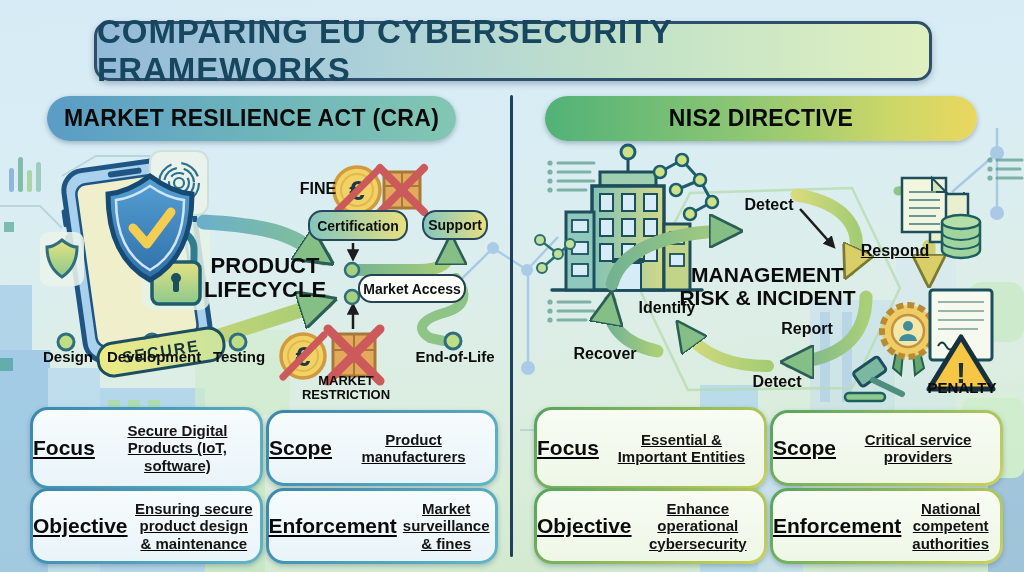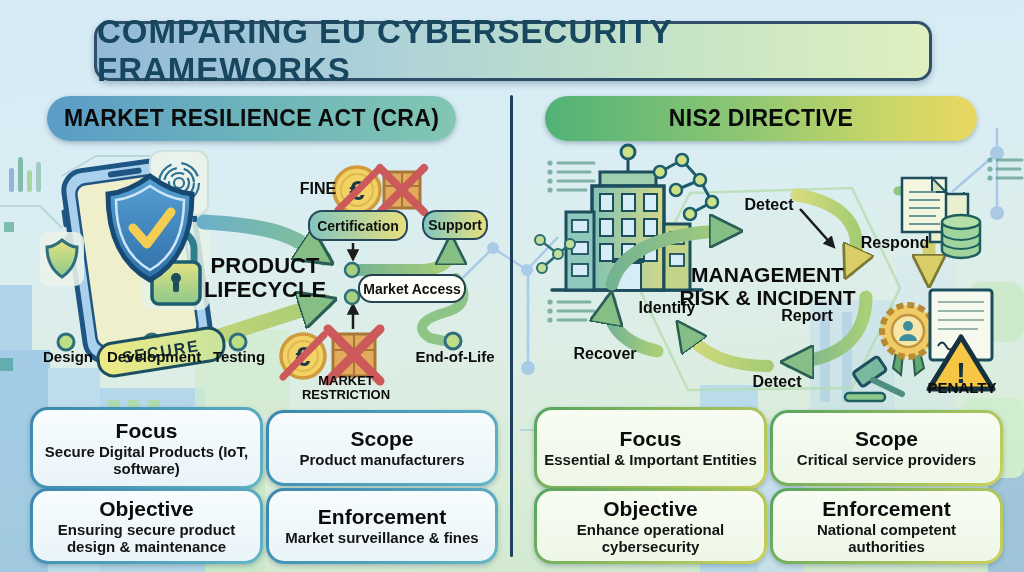--- a/index.html
+++ b/index.html
@@ -21,22 +21,22 @@
   .lbl{position:absolute;font-weight:700;color:#0c0c0c;text-align:center;line-height:1.08;}
   .mini-pill{position:absolute;display:flex;align-items:center;justify-content:center;
       border:2px solid #27475a;border-radius:14px;font-weight:700;font-size:14px;color:#101010;}
   .grad-pill{background:linear-gradient(90deg,#83c6be,#e7e07f);}
   .white-pill{background:#fdfffb;border-color:#24424f;}
   .secure-pill{position:absolute;left:96px;top:334px;width:124px;height:30px;transform:rotate(-9deg);
       border:3px solid #1d4e5e;border-radius:17px;background:linear-gradient(90deg,#eeea84,#c9e49c);
       display:flex;align-items:center;justify-content:center;font-weight:700;font-size:16px;
       letter-spacing:.12em;color:#16323c;}
   .card{position:absolute;border:3px solid transparent;border-radius:18px;
-      display:flex;flex-direction:column;align-items:center;justify-content:center;
-      text-align:center;line-height:1.14;box-shadow:0 2px 5px rgba(30,60,90,.28);}
+      display:flex;flex-direction:row;align-items:center;justify-content:center;
+      text-align:center;line-height:1.14;box-shadow:0 2px 5px rgba(30,60,90,.28);text-decoration:underline;}
   .card-blue{background:linear-gradient(180deg,#f7fcfd,#e9f4f9) padding-box,
              linear-gradient(135deg,#3a86ae,#63b6c6) border-box;}
   .card-green{background:linear-gradient(180deg,#f8fcf3,#eef7e7) padding-box,
               linear-gradient(135deg,#54a45e,#ccd25a) border-box;}
   .card-h{font-size:21px;font-weight:700;color:#0b0b0b;}
   .card-b{font-size:15px;font-weight:700;color:#141414;padding:0 6px;}
 </style>
 </head>
 <body>
 
@@ -379,27 +379,27 @@
 <div class="lbl" style="left:40px;top:349px;width:56px;font-size:15px;">Design</div>
 <div class="lbl" style="left:107px;top:349px;width:92px;font-size:15px;">Development</div>
 <div class="lbl" style="left:210px;top:349px;width:58px;font-size:15px;">Testing</div>
 <div class="lbl" style="left:413px;top:349px;width:84px;font-size:15px;">End-of-Life</div>
 <div class="lbl" style="left:294px;top:374px;width:104px;font-size:13px;">
   <div>MARKET</div>
   <div>RESTRICTION</div>
 </div>
 
 <div class="lbl" style="left:738px;top:196px;width:62px;font-size:16px;">Detect</div>
-<div class="lbl" style="left:858px;top:234px;width:74px;font-size:16px;">Respond</div>
+<div class="lbl" style="left:858px;top:242px;width:74px;font-size:16px;text-decoration:underline;">Respond</div>
 <div class="lbl" style="left:660px;top:264px;width:215px;font-size:21px;">
   <div>MANAGEMENT</div>
   <div>RISK &amp; INCIDENT</div>
 </div>
 <div class="lbl" style="left:631px;top:299px;width:72px;font-size:16px;">Identify</div>
-<div class="lbl" style="left:774px;top:307px;width:66px;font-size:16px;">Report</div>
+<div class="lbl" style="left:774px;top:320px;width:66px;font-size:16px;">Report</div>
 <div class="lbl" style="left:568px;top:345px;width:74px;font-size:16px;">Recover</div>
 <div class="lbl" style="left:746px;top:373px;width:62px;font-size:16px;">Detect</div>
 <div class="lbl" style="left:924px;top:380px;width:76px;font-size:15px;">PENALTY</div>
 
 <div class="card card-blue" style="left:30px;top:407px;width:227px;height:76px;">
   <div class="card-h">Focus</div>
   <div class="card-b">Secure Digital Products (IoT, software)</div>
 </div>
 <div class="card card-blue" style="left:266px;top:410px;width:226px;height:70px;">
   <div class="card-h">Scope</div>

